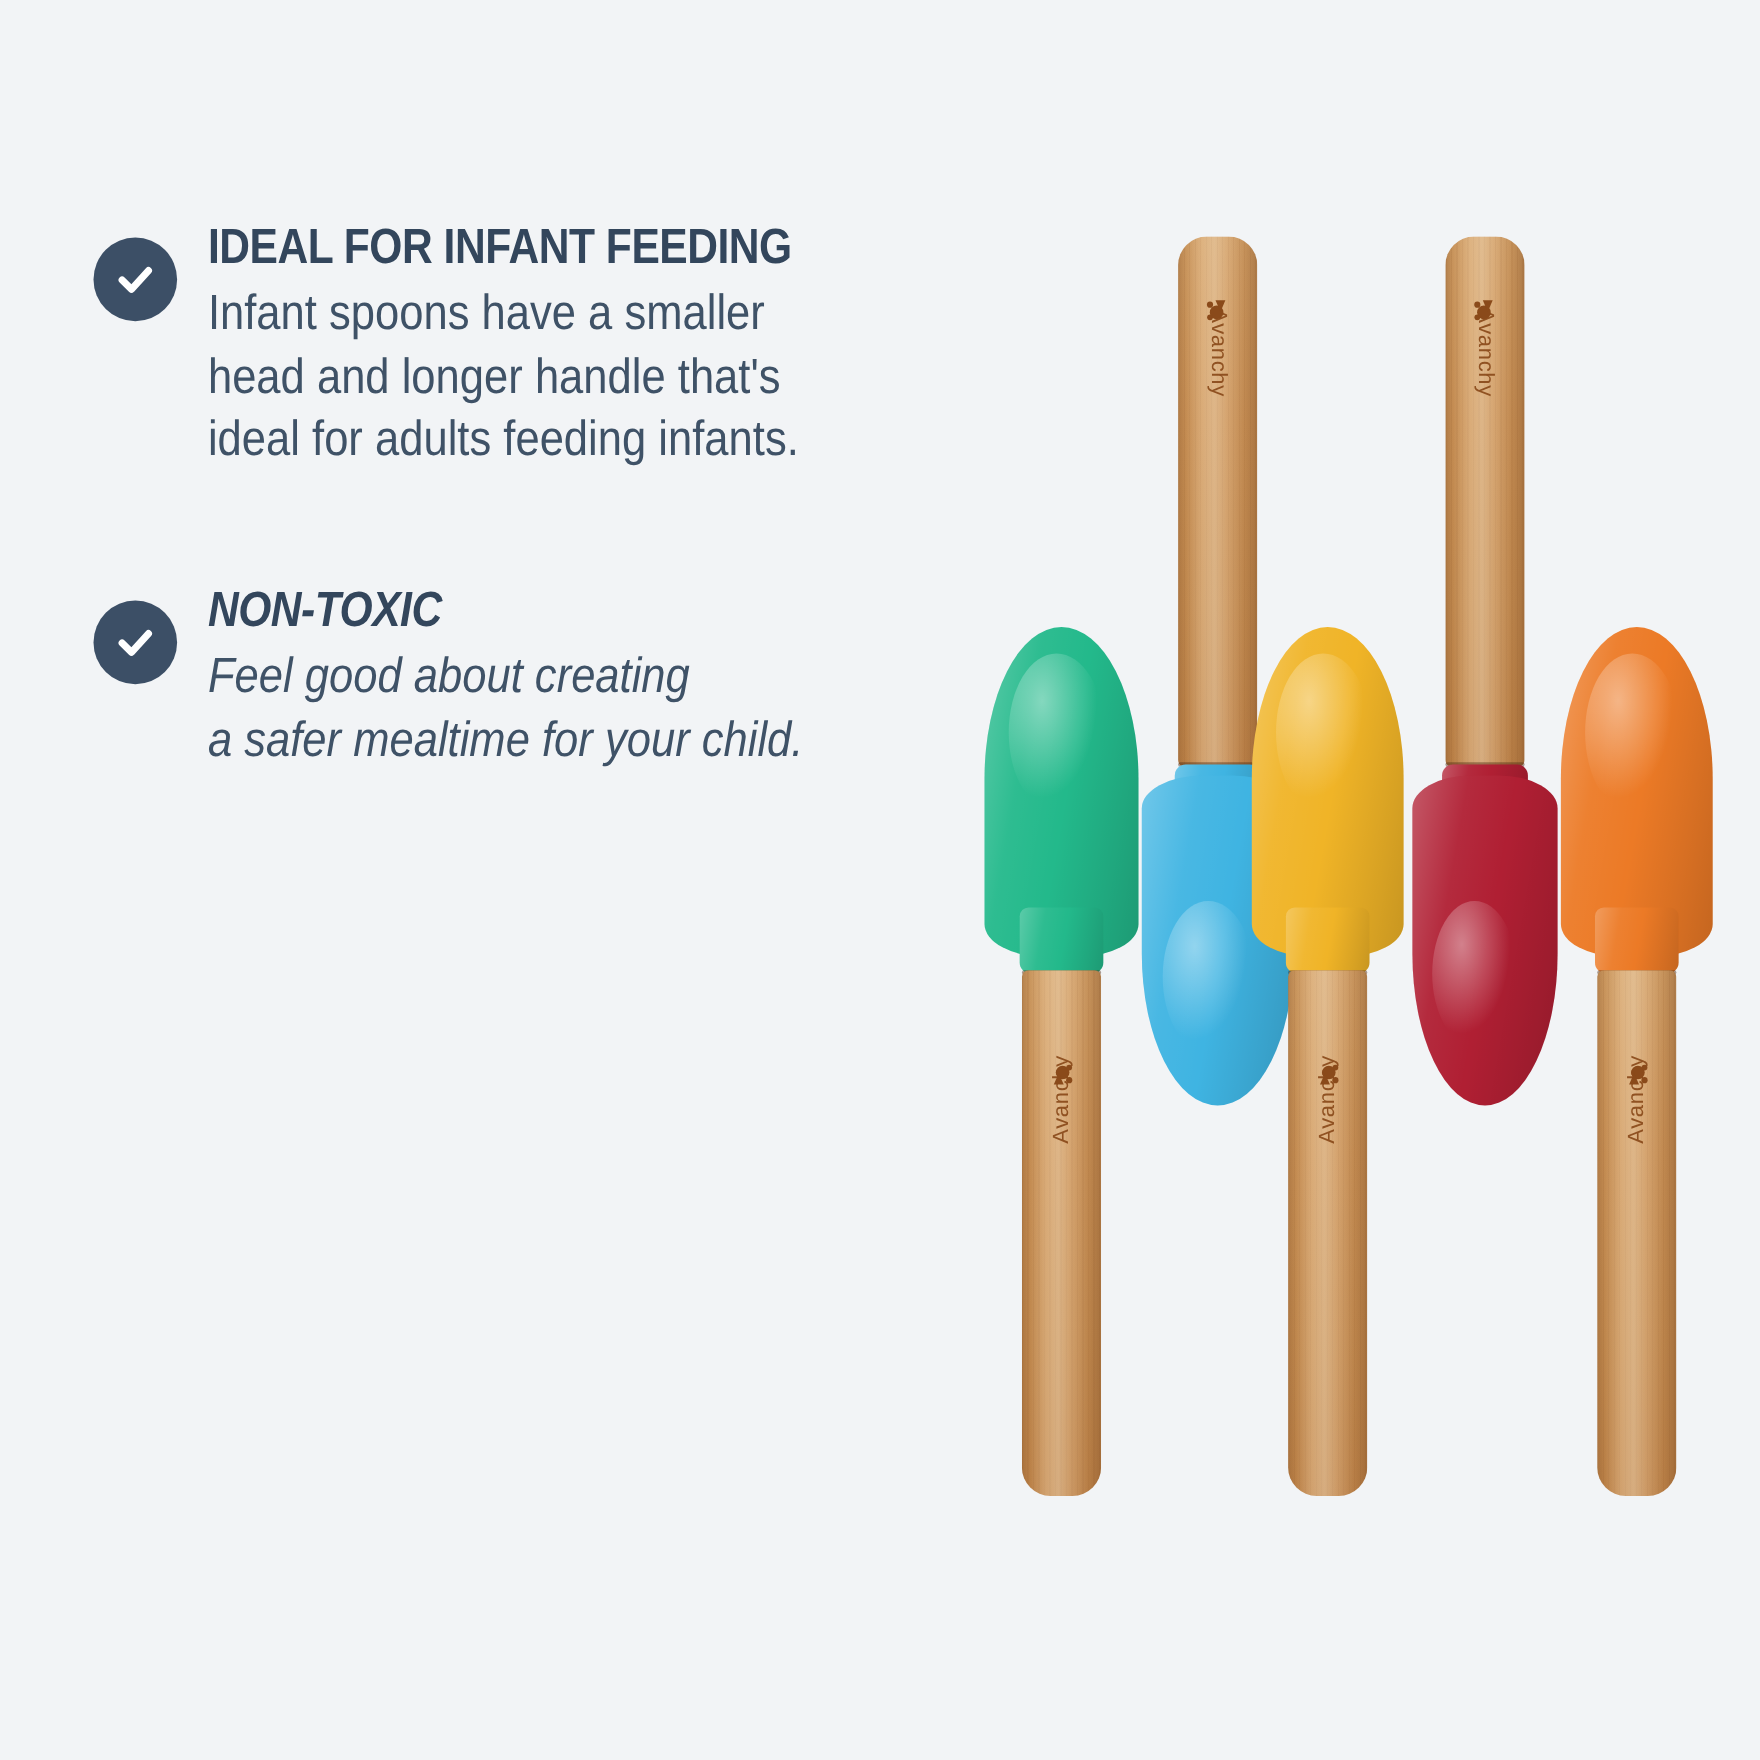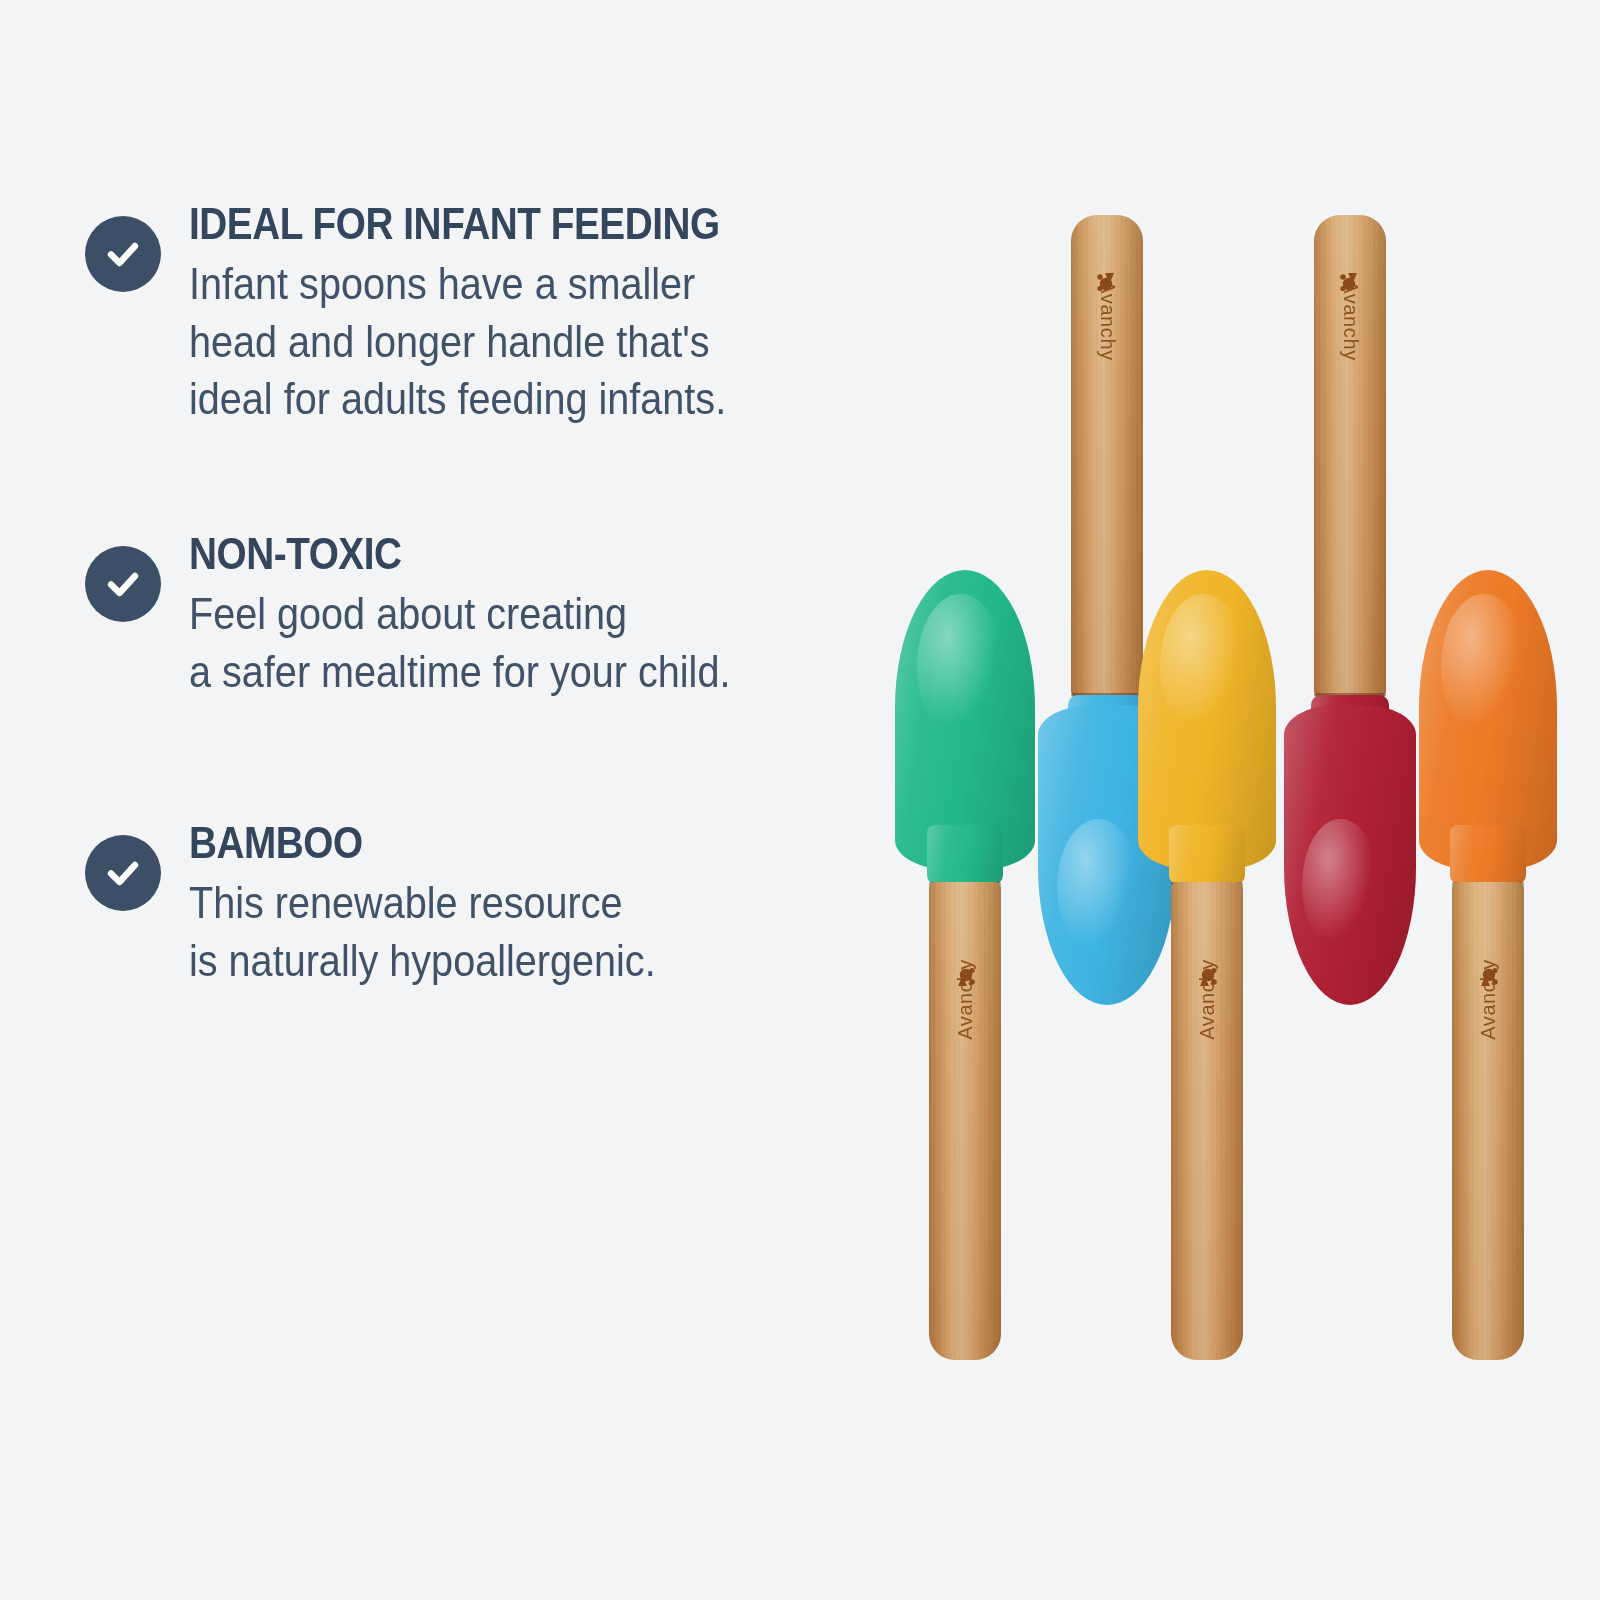--- a/index.html
+++ b/index.html
@@ -151,41 +151,31 @@
       <svg width="40" height="40" viewBox="0 0 40 40" aria-hidden="true">
         <path d="M8 20.5 L16.5 29 L32 12" fill="none" stroke="#ffffff" stroke-width="6.4" stroke-linecap="round" stroke-linejoin="round"></path>
       </svg>
     </div>
     <div class="feature-title">IDEAL FOR INFANT FEEDING</div>
     <div class="feature-body">Infant spoons have a smaller
 head and longer handle that's
 ideal for adults feeding infants.</div>
   </div>
 
-  <div class="feature" style="height:289px;">
+  <div class="feature" style="height:289px;font-style:italic;">
     <div class="feature-check">
       <svg width="40" height="40" viewBox="0 0 40 40" aria-hidden="true">
         <path d="M8 20.5 L16.5 29 L32 12" fill="none" stroke="#ffffff" stroke-width="6.4" stroke-linecap="round" stroke-linejoin="round"></path>
       </svg>
     </div>
     <div class="feature-title">NON-TOXIC</div>
     <div class="feature-body">Feel good about creating
 a safer mealtime for your child.</div>
   </div>
 
-  <div class="feature" style="height:293px;">
-    <div class="feature-check">
-      <svg width="40" height="40" viewBox="0 0 40 40" aria-hidden="true">
-        <path d="M8 20.5 L16.5 29 L32 12" fill="none" stroke="#ffffff" stroke-width="6.4" stroke-linecap="round" stroke-linejoin="round"></path>
-      </svg>
-    </div>
-    <div class="feature-title">BAMBOO</div>
-    <div class="feature-body">This renewable resource
-is naturally hypoallergenic.</div>
-  </div>
 
 
 </div>
 
 <div id="spoons">
 
   <div class="spoon" style="left:30px; top:570px; width:190px; height:790px;">
     <div class="head head-up" style="top:0; width:140px; height:300px; background:#23b98b;">
       <div class="shade"></div>
       <div class="gloss" style="left:16%; top:8%; width:62%; height:48%;"></div>

